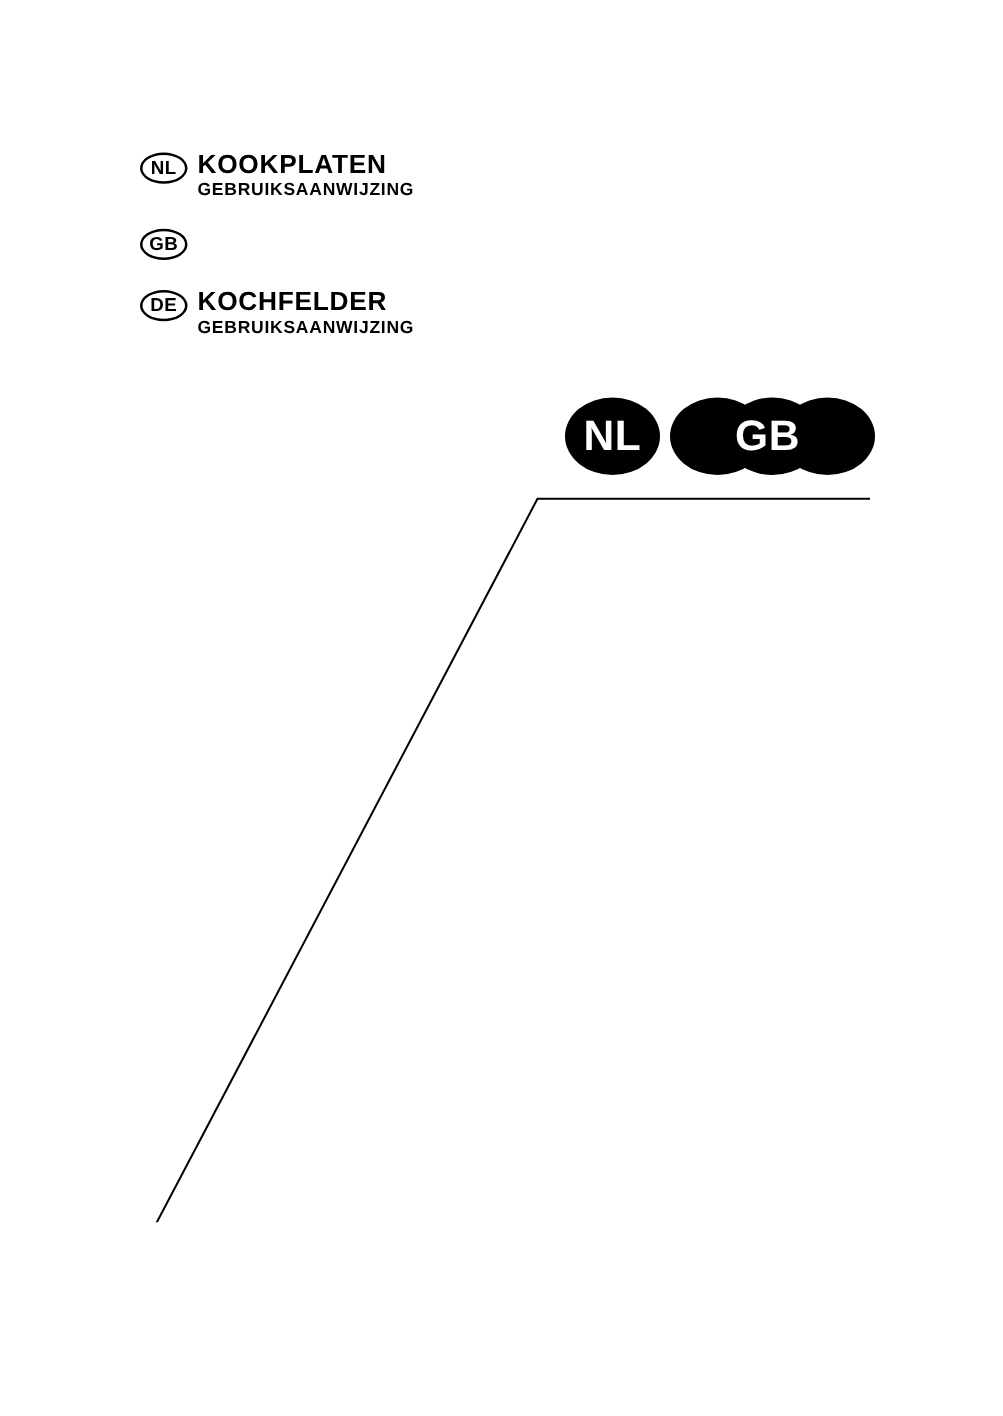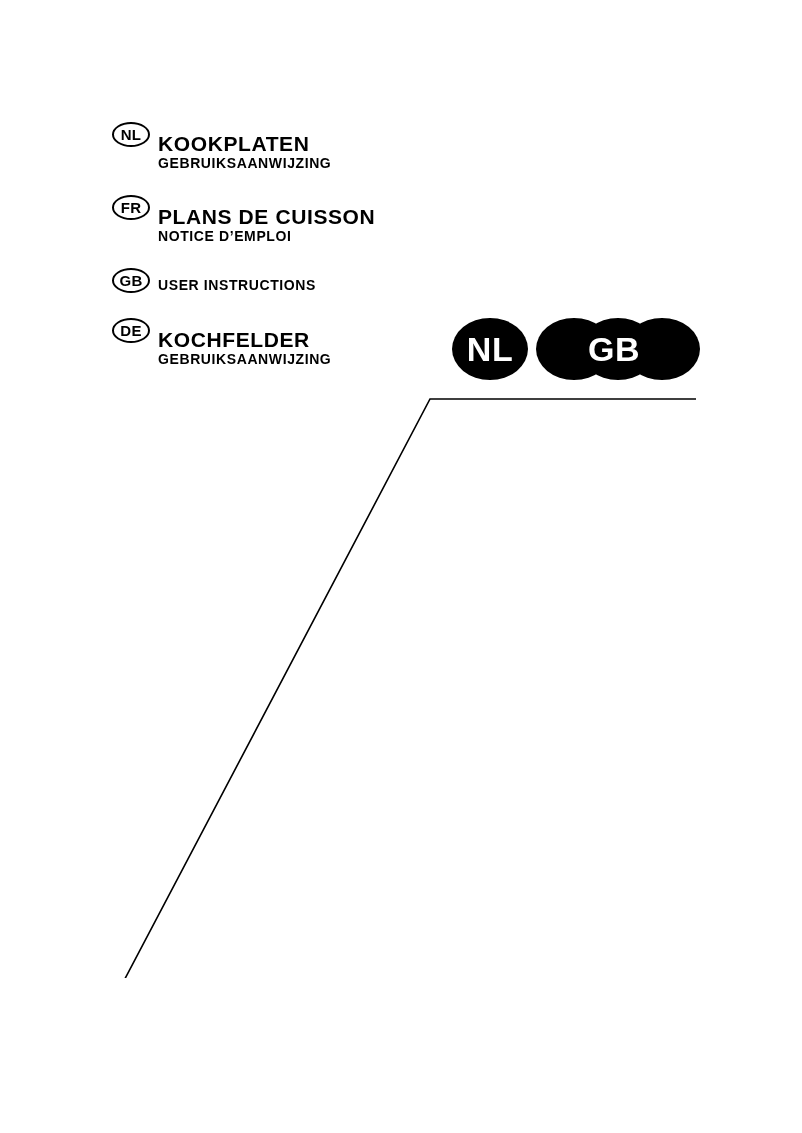--- a/index.html
+++ b/index.html
@@ -42,21 +42,20 @@
     justify-content: center;
     font-size: 15px;
     font-weight: bold;
     letter-spacing: 0.3px;
     margin-top: 2px;
     box-sizing: border-box;
   }
   .lang-text {
     margin-left: 8px;
     line-height: 1.12;
-    margin-top: 12px;
   }
   .lang-title {
     font-size: 21px;
     font-weight: bold;
     letter-spacing: 0.6px;
     white-space: nowrap;
   }
   .lang-sub {
     font-size: 14px;
     font-weight: bold;
@@ -118,32 +117,24 @@
   <div class="lang-list">
 
     <div class="lang-row">
       <div class="lang-badge">NL</div>
       <div class="lang-text">
         <div class="lang-title">KOOKPLATEN</div>
         <div class="lang-sub">GEBRUIKSAANWIJZING</div>
       </div>
     </div>
 
-    <div class="lang-row">
-      <div class="lang-badge">FR</div>
-      <div class="lang-text">
-        <div class="lang-title">PLANS DE CUISSON</div>
-        <div class="lang-sub">NOTICE D’EMPLOI</div>
-      </div>
-    </div>
 
     <div class="lang-row">
       <div class="lang-badge">GB</div>
       <div class="lang-text">
-        <div class="lang-sub">USER INSTRUCTIONS</div>
       </div>
     </div>
 
     <div class="lang-row">
       <div class="lang-badge">DE</div>
       <div class="lang-text">
         <div class="lang-title">KOCHFELDER</div>
         <div class="lang-sub">GEBRUIKSAANWIJZING</div>
       </div>
     </div>

